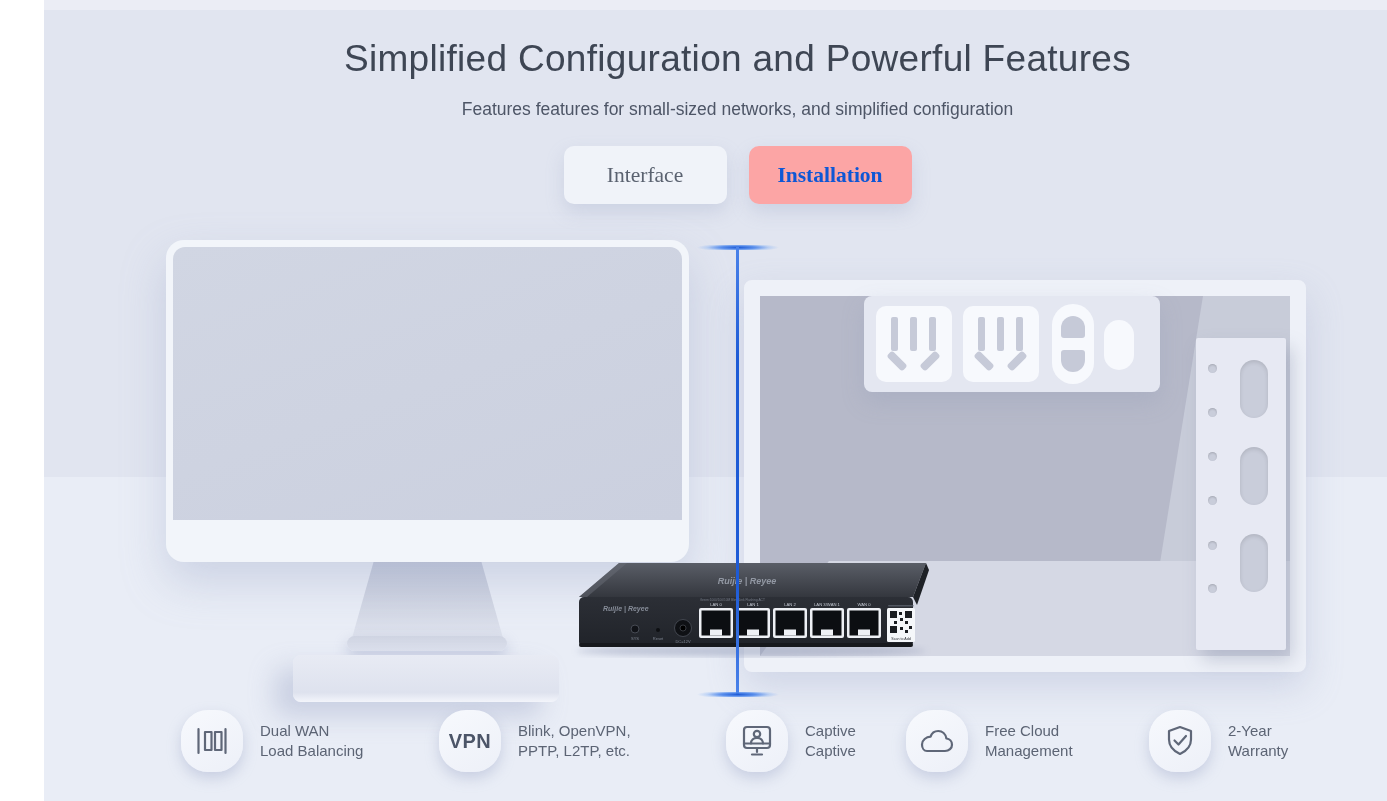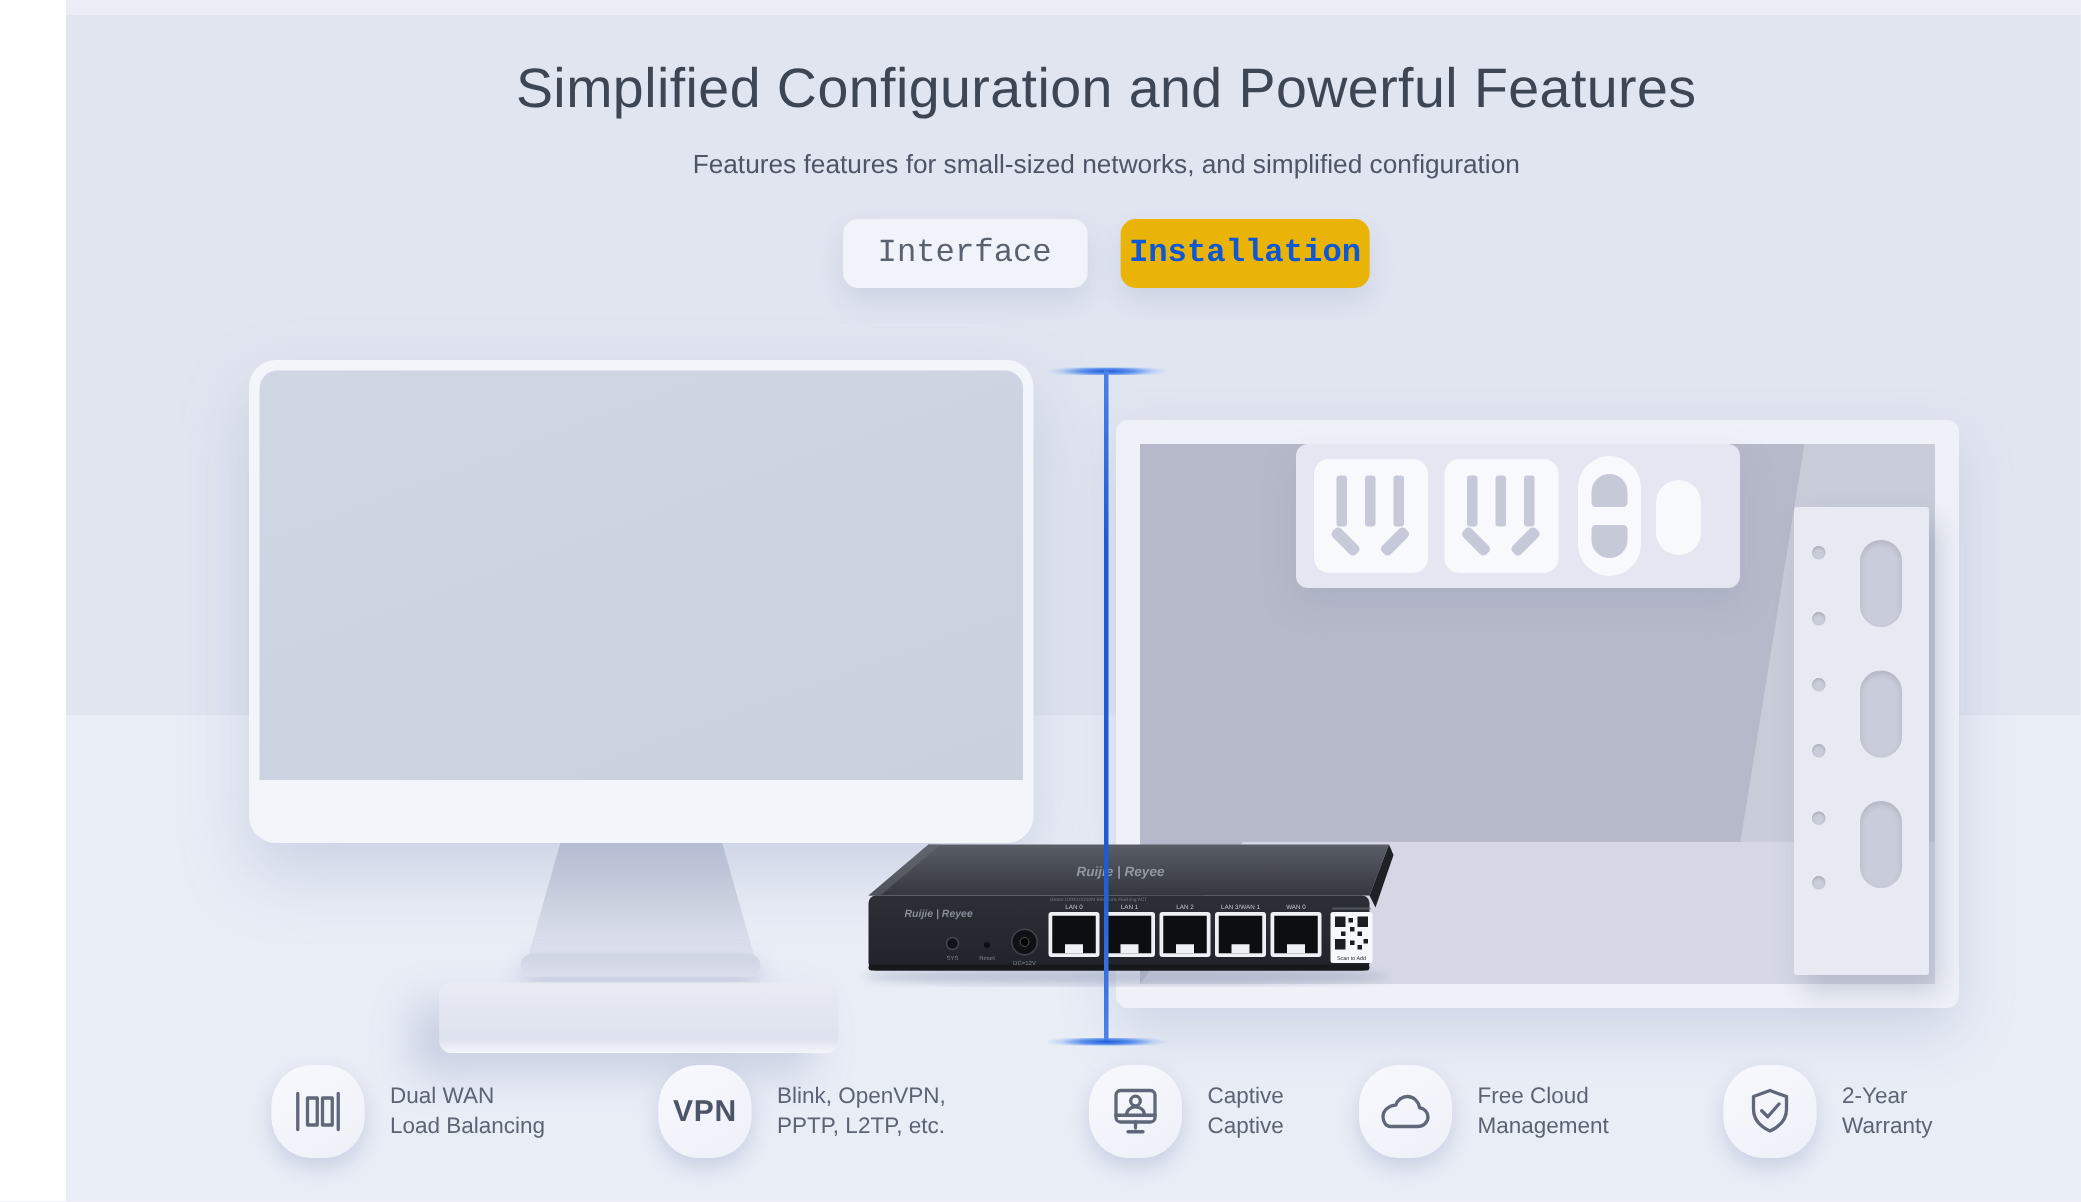--- a/index.html
+++ b/index.html
@@ -9,25 +9,25 @@
   .band-strip{position:absolute;left:0;top:0;width:100%;height:10px;background:#ebedf5;}
   .band-top{position:absolute;left:0;top:10px;width:100%;height:467px;background:#e1e5f0;}
   .band-bottom{position:absolute;left:0;top:477px;width:100%;height:324px;background:#e9edf6;}
 
   
   .title{position:absolute;left:0;top:38px;width:100%;text-align:center;
          font-size:37px;font-weight:400;color:#3e4654;letter-spacing:.3px;}
   .subtitle{position:absolute;left:0;top:99px;width:100%;text-align:center;
          font-size:17.5px;color:#4d5566;}
   .tabs{position:absolute;left:50%;top:146px;transform:translateX(-50%);display:flex;gap:22px;}
-  .tab{min-width:163px;height:46px;border:none;border-radius:10px;cursor:pointer;
+  .tab{min-width:163px;height:58px;border:none;border-radius:10px;cursor:pointer;
        display:flex;align-items:center;justify-content:center;
-       background:#f0f3f9;color:#5a6270;font-size:21.5px;font-family:Liberation Mono, monospace;
+       background:#f0f3f9;color:#5a6270;font-size:21.5px;font-family:Liberation Serif, serif;
        box-shadow:0 8px 18px rgba(150,160,195,.28);}
-  .tab--active{background:#eab308;color:#0e57d5;font-weight:bold;}
+  .tab--active{background:#fca5a5;color:#0e57d5;font-weight:bold;}
 
   
   .monitor-screen{position:absolute;left:122px;top:240px;width:523px;height:322px;
        border-radius:18px;background:#f2f5fa;box-shadow:0 20px 44px rgba(150,160,195,.35);}
   .monitor-panel{position:absolute;left:7px;right:7px;top:7px;height:273px;
        border-radius:12px 12px 0 0;background:linear-gradient(160deg,#d1d6e3,#cbd0df);}
   .monitor-stand{position:absolute;left:308px;top:558px;width:151px;height:80px;
        clip-path:polygon(15% 0,85% 0,100% 100%,0 100%);
        background:linear-gradient(180deg,#c2c8d9 0%,#cdd2e0 45%,#dfe3ee 100%);}
   .monitor-base{position:absolute;left:303px;top:636px;width:160px;height:15px;border-radius:8px;

